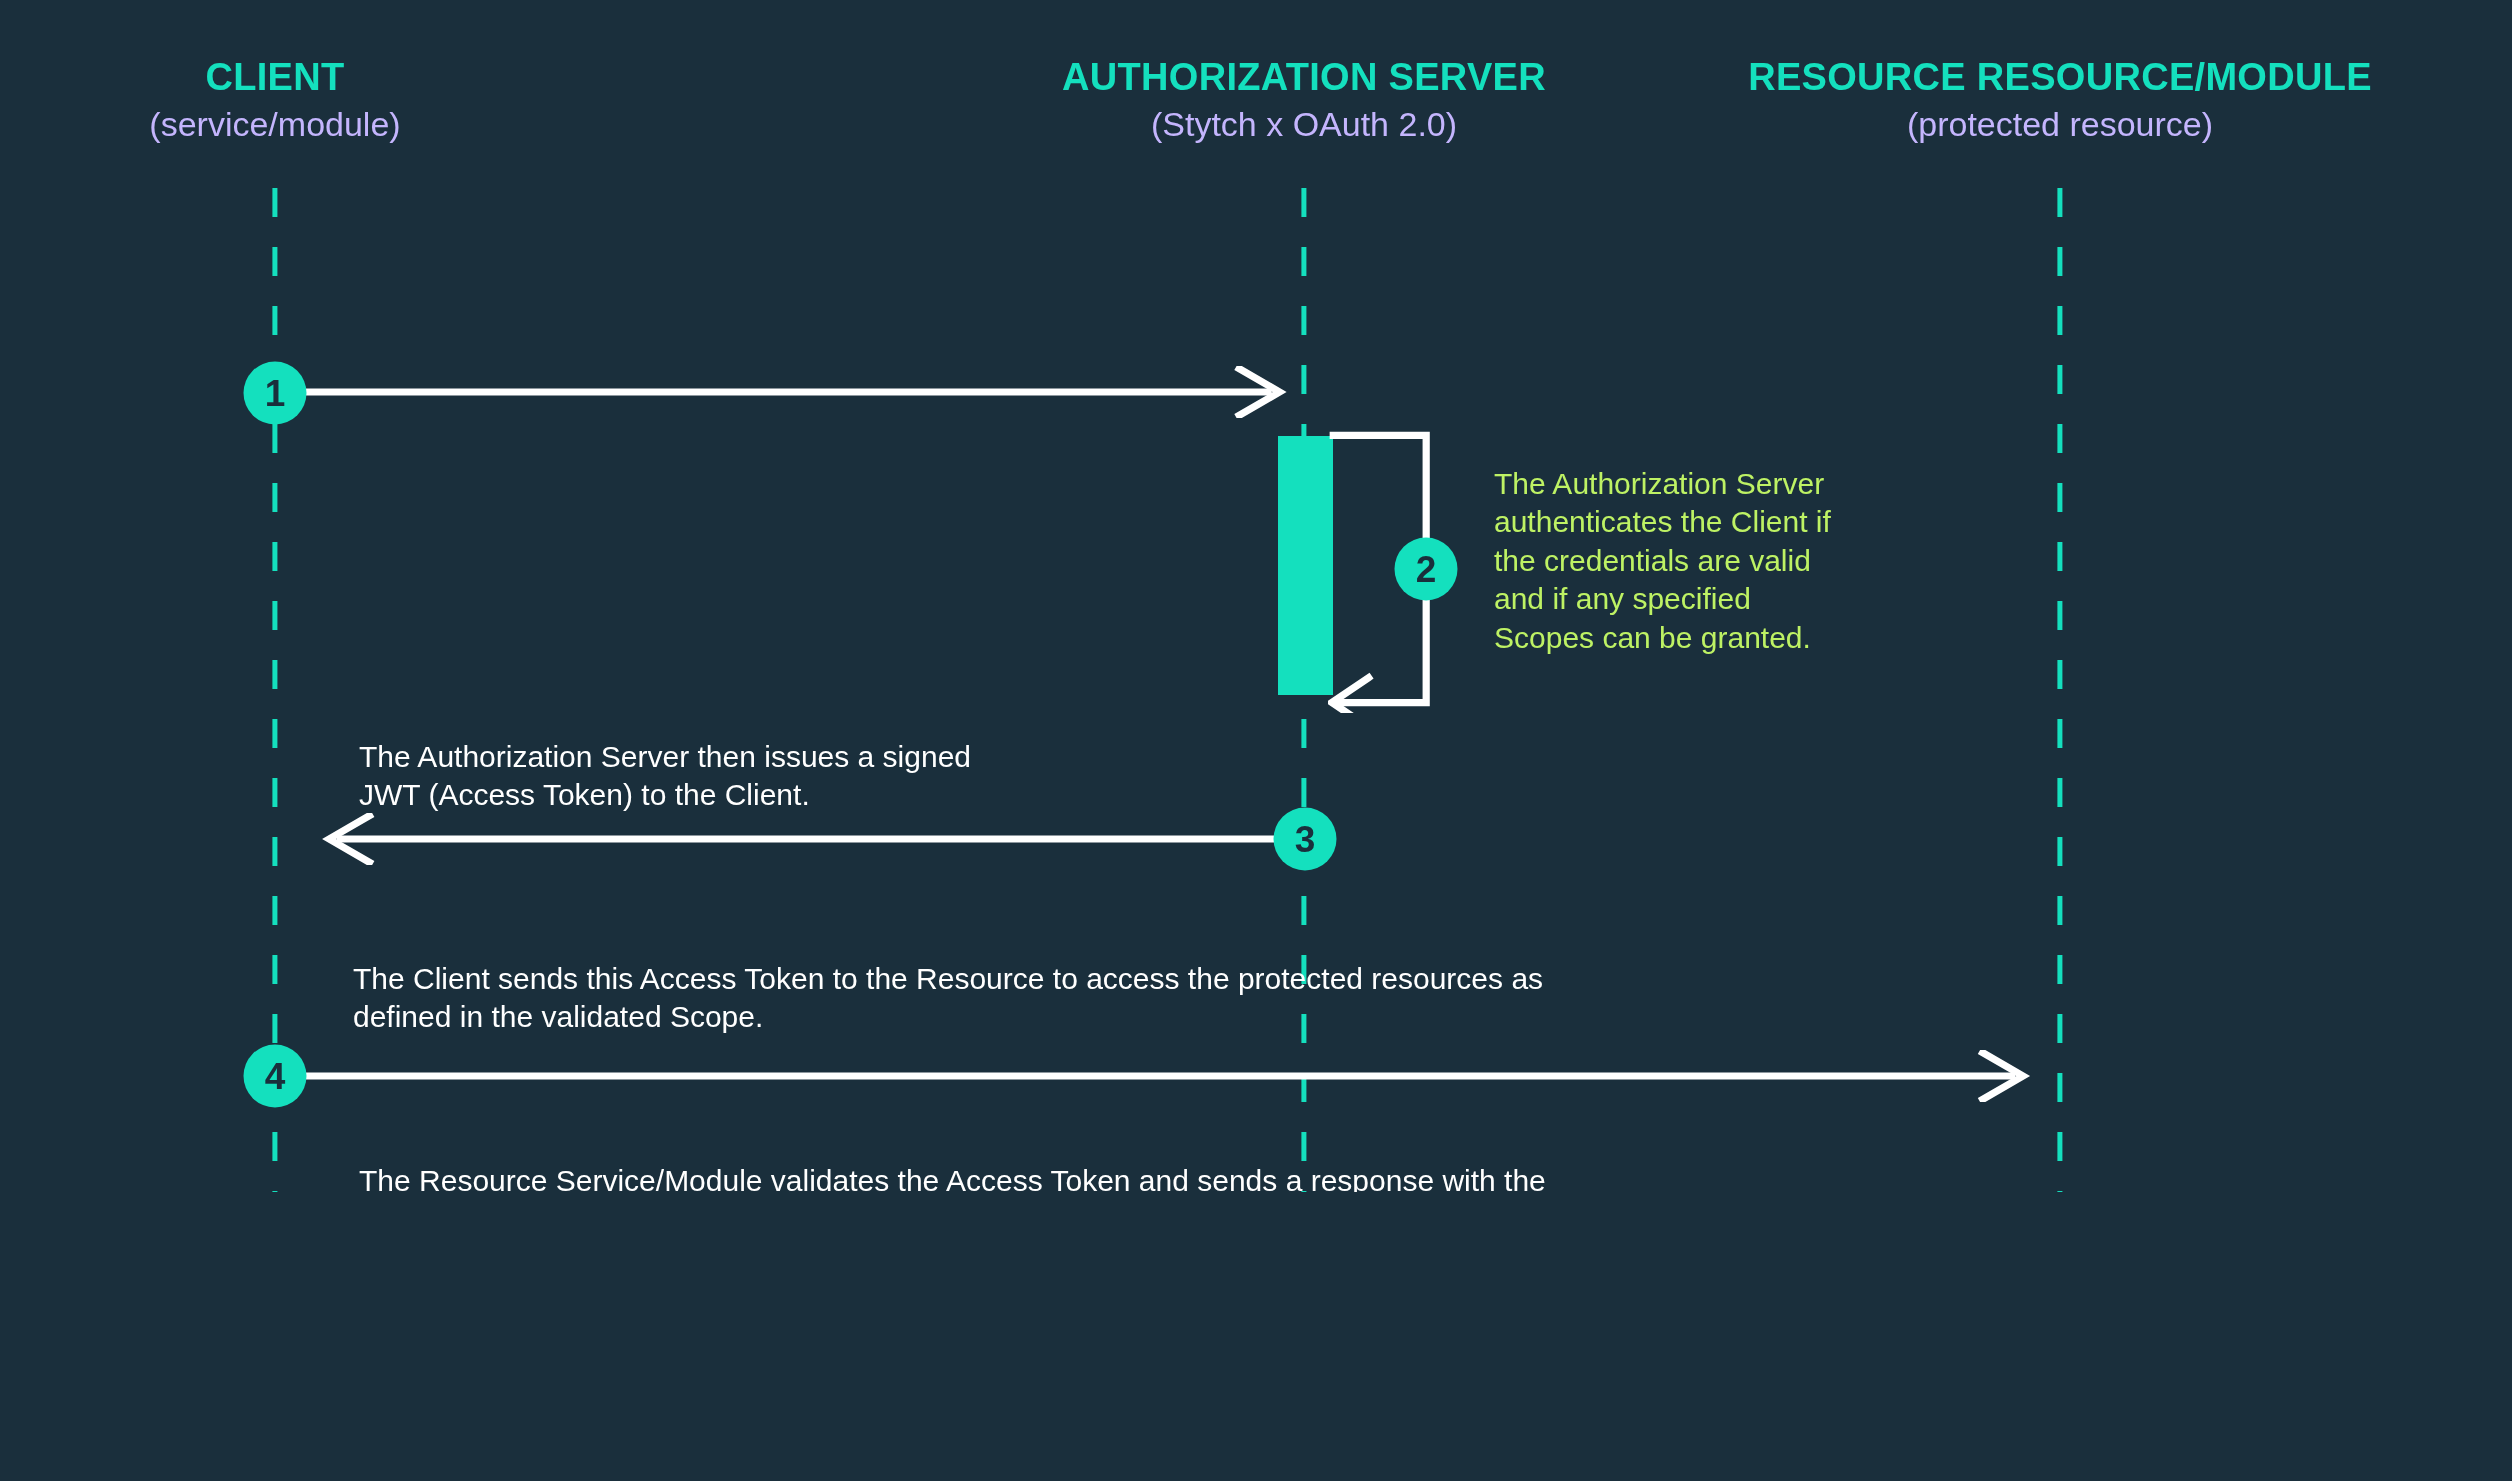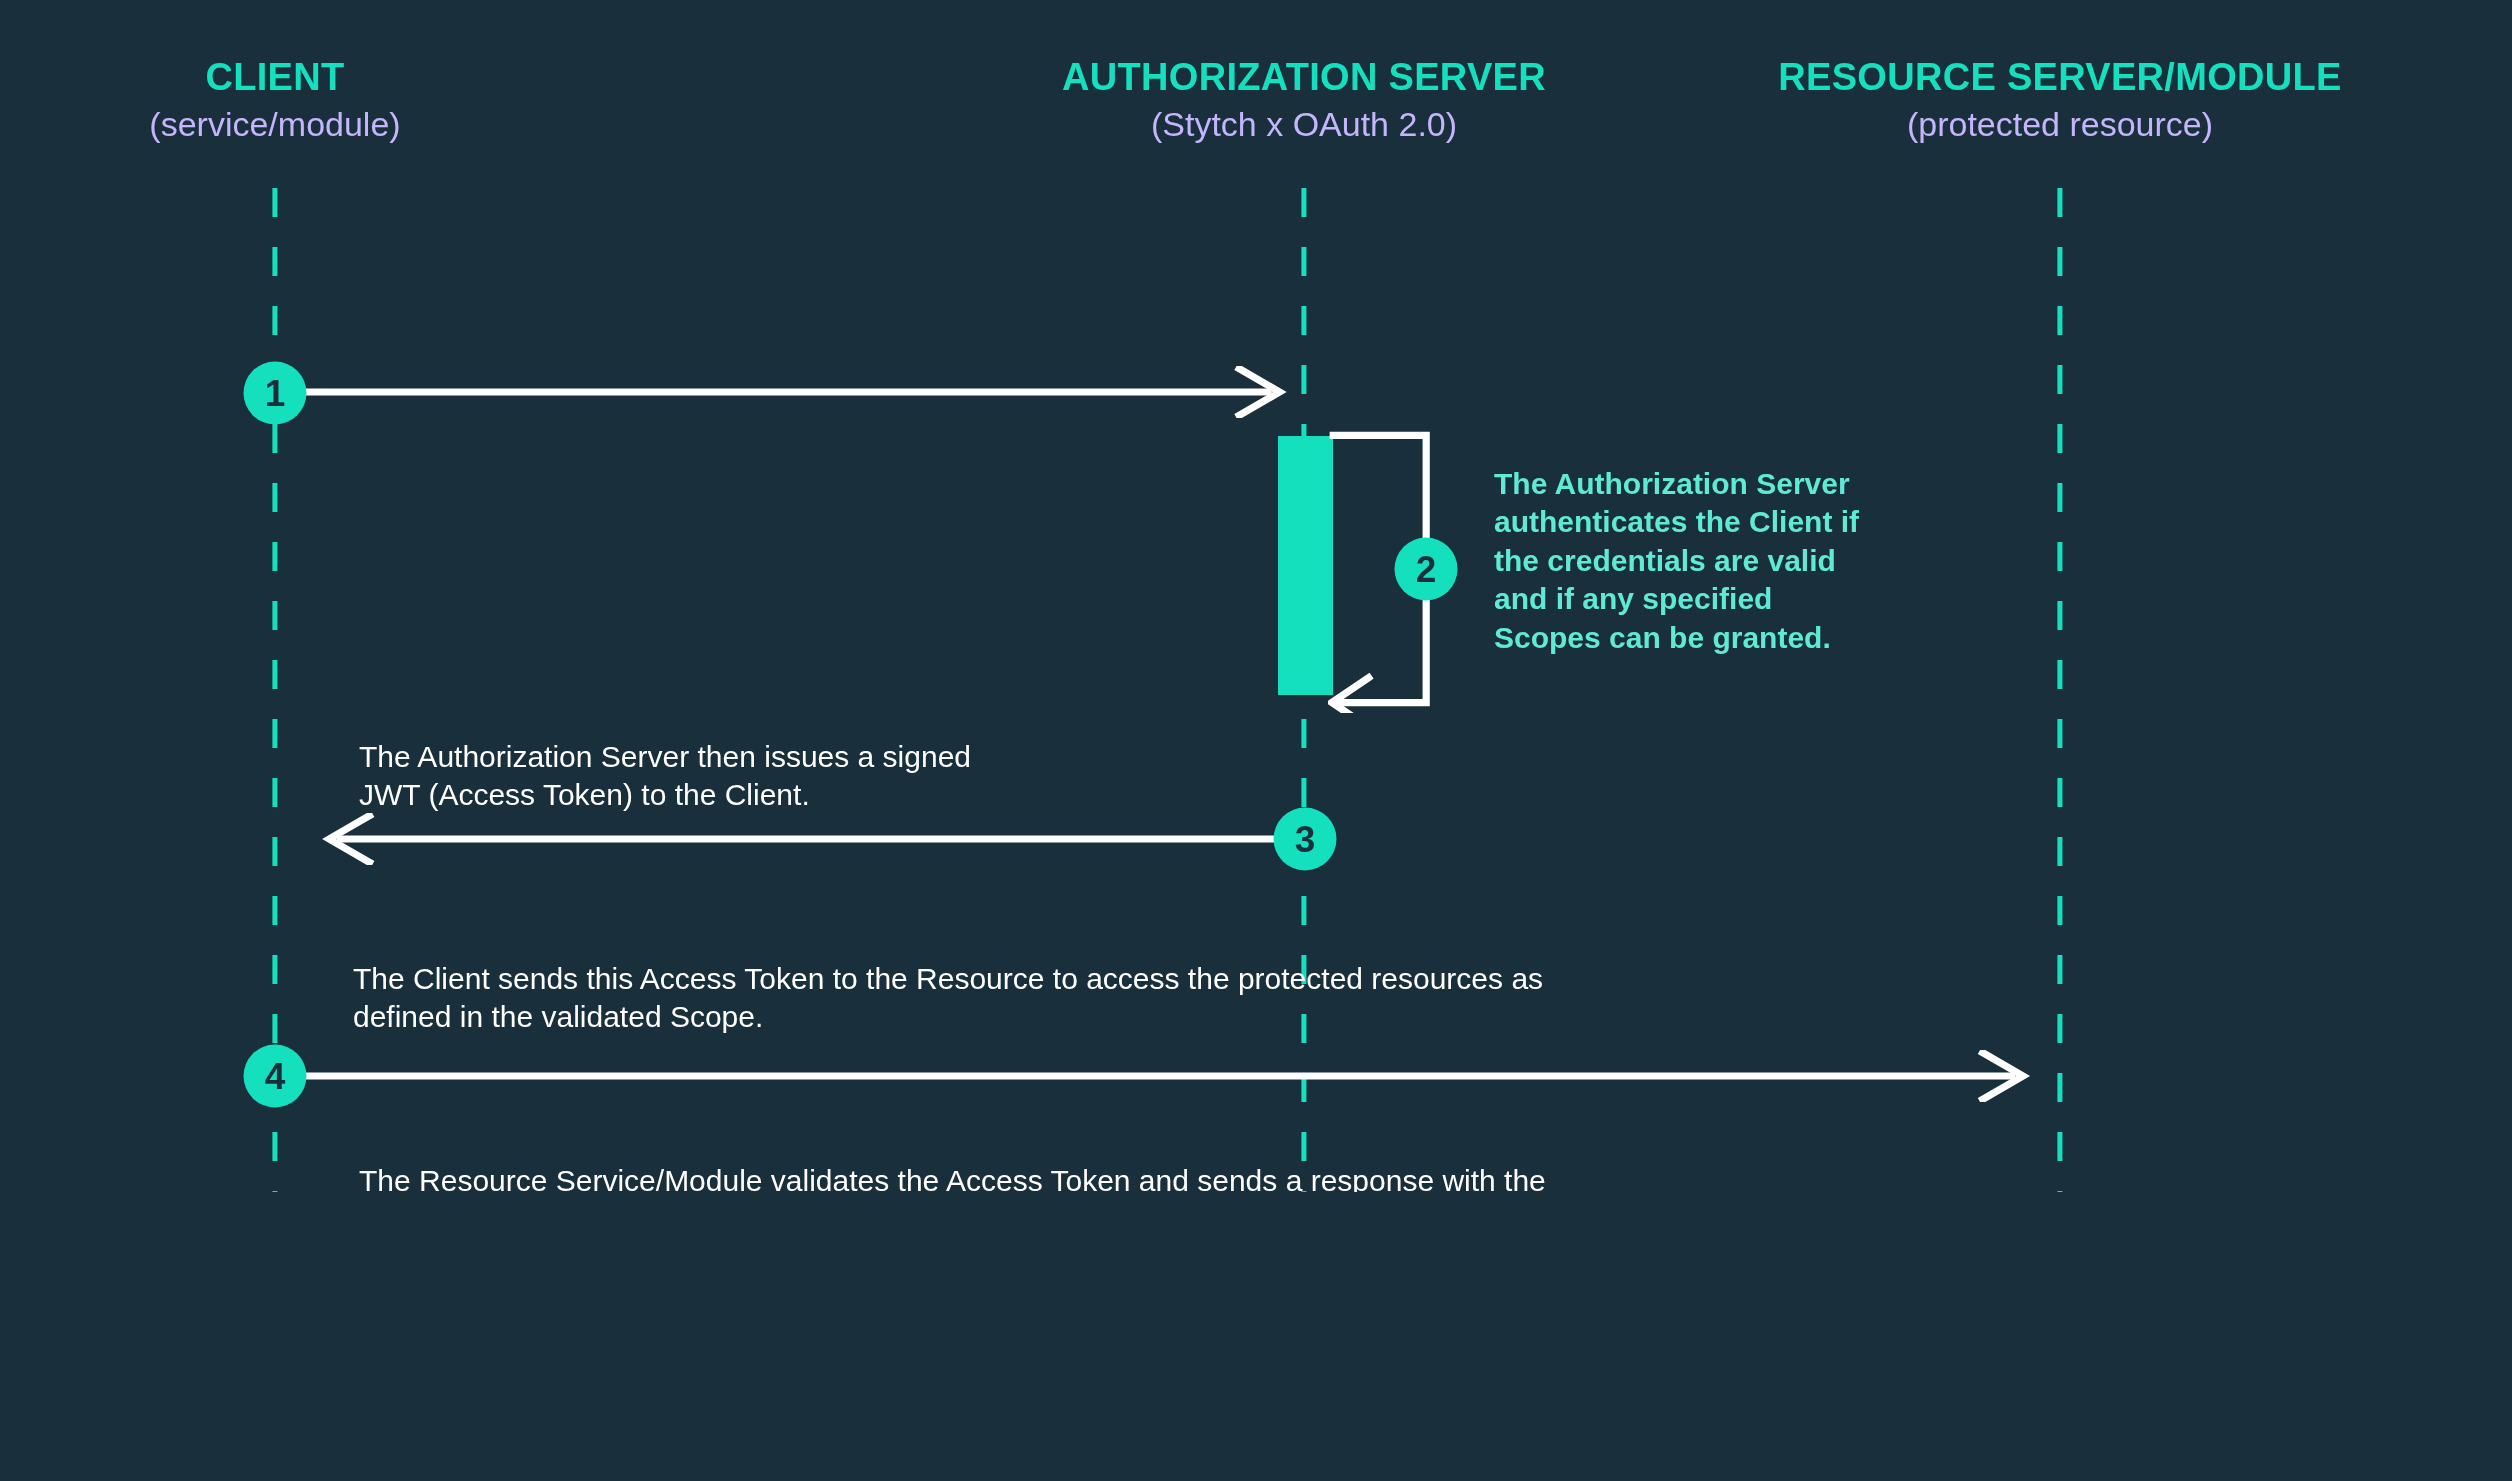--- a/index.html
+++ b/index.html
@@ -83,44 +83,43 @@
     display: flex;
     align-items: center;
     justify-content: center;
     transform: translate(-50%, -50%);
     line-height: 1;
   }
 
   
   .loop-note {
     position: absolute;
-    color: #5eead4;
+    color: #bef264;
     font-size: 30px;
     line-height: 1.28;
     white-space: pre-line;
-    font-weight: bold;
   }
 </style>
 </head>
 <body>
 
 <div id="canvas">
 
   <div class="col-header" style="left:275px; top:58px;">
     <div class="col-title">CLIENT</div>
     <div class="col-sub">(service/module)</div>
   </div>
 
   <div class="col-header" style="left:1304px; top:58px;">
     <div class="col-title">AUTHORIZATION SERVER</div>
     <div class="col-sub">(Stytch x OAuth 2.0)</div>
   </div>
 
   <div class="col-header" style="left:2060px; top:58px;">
-    <div class="col-title">RESOURCE SERVER/MODULE</div>
+    <div class="col-title">RESOURCE RESOURCE/MODULE</div>
     <div class="col-sub">(protected resource)</div>
   </div>
 
   <div class="lifeline" style="left:275px; top:188px; height:1223px;"></div>
   <div class="lifeline" style="left:1304px; top:188px; height:1223px;"></div>
   <div class="lifeline" style="left:2060px; top:188px; height:1223px;"></div>
 
   <div class="activation" style="left:1278px; top:436px; width:55px; height:259px;"></div>
 
 

